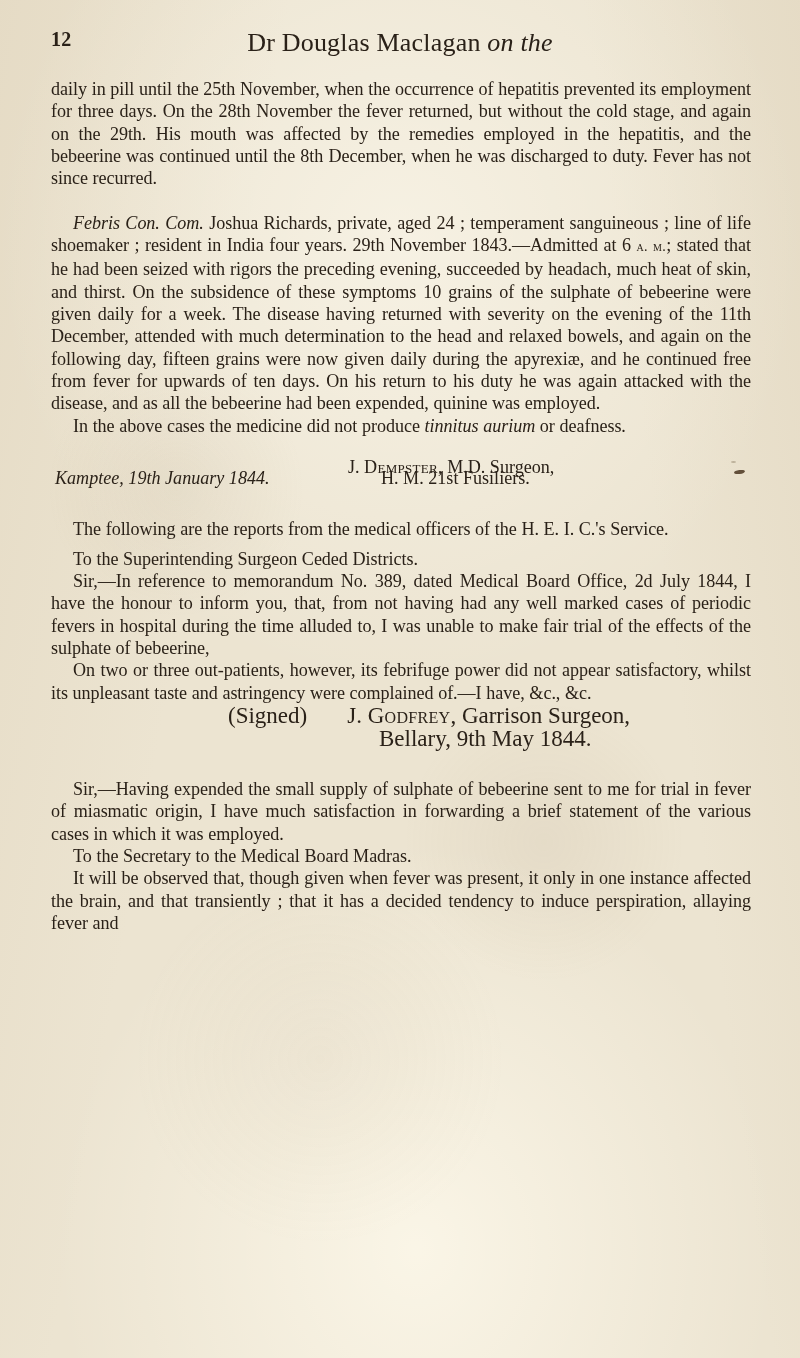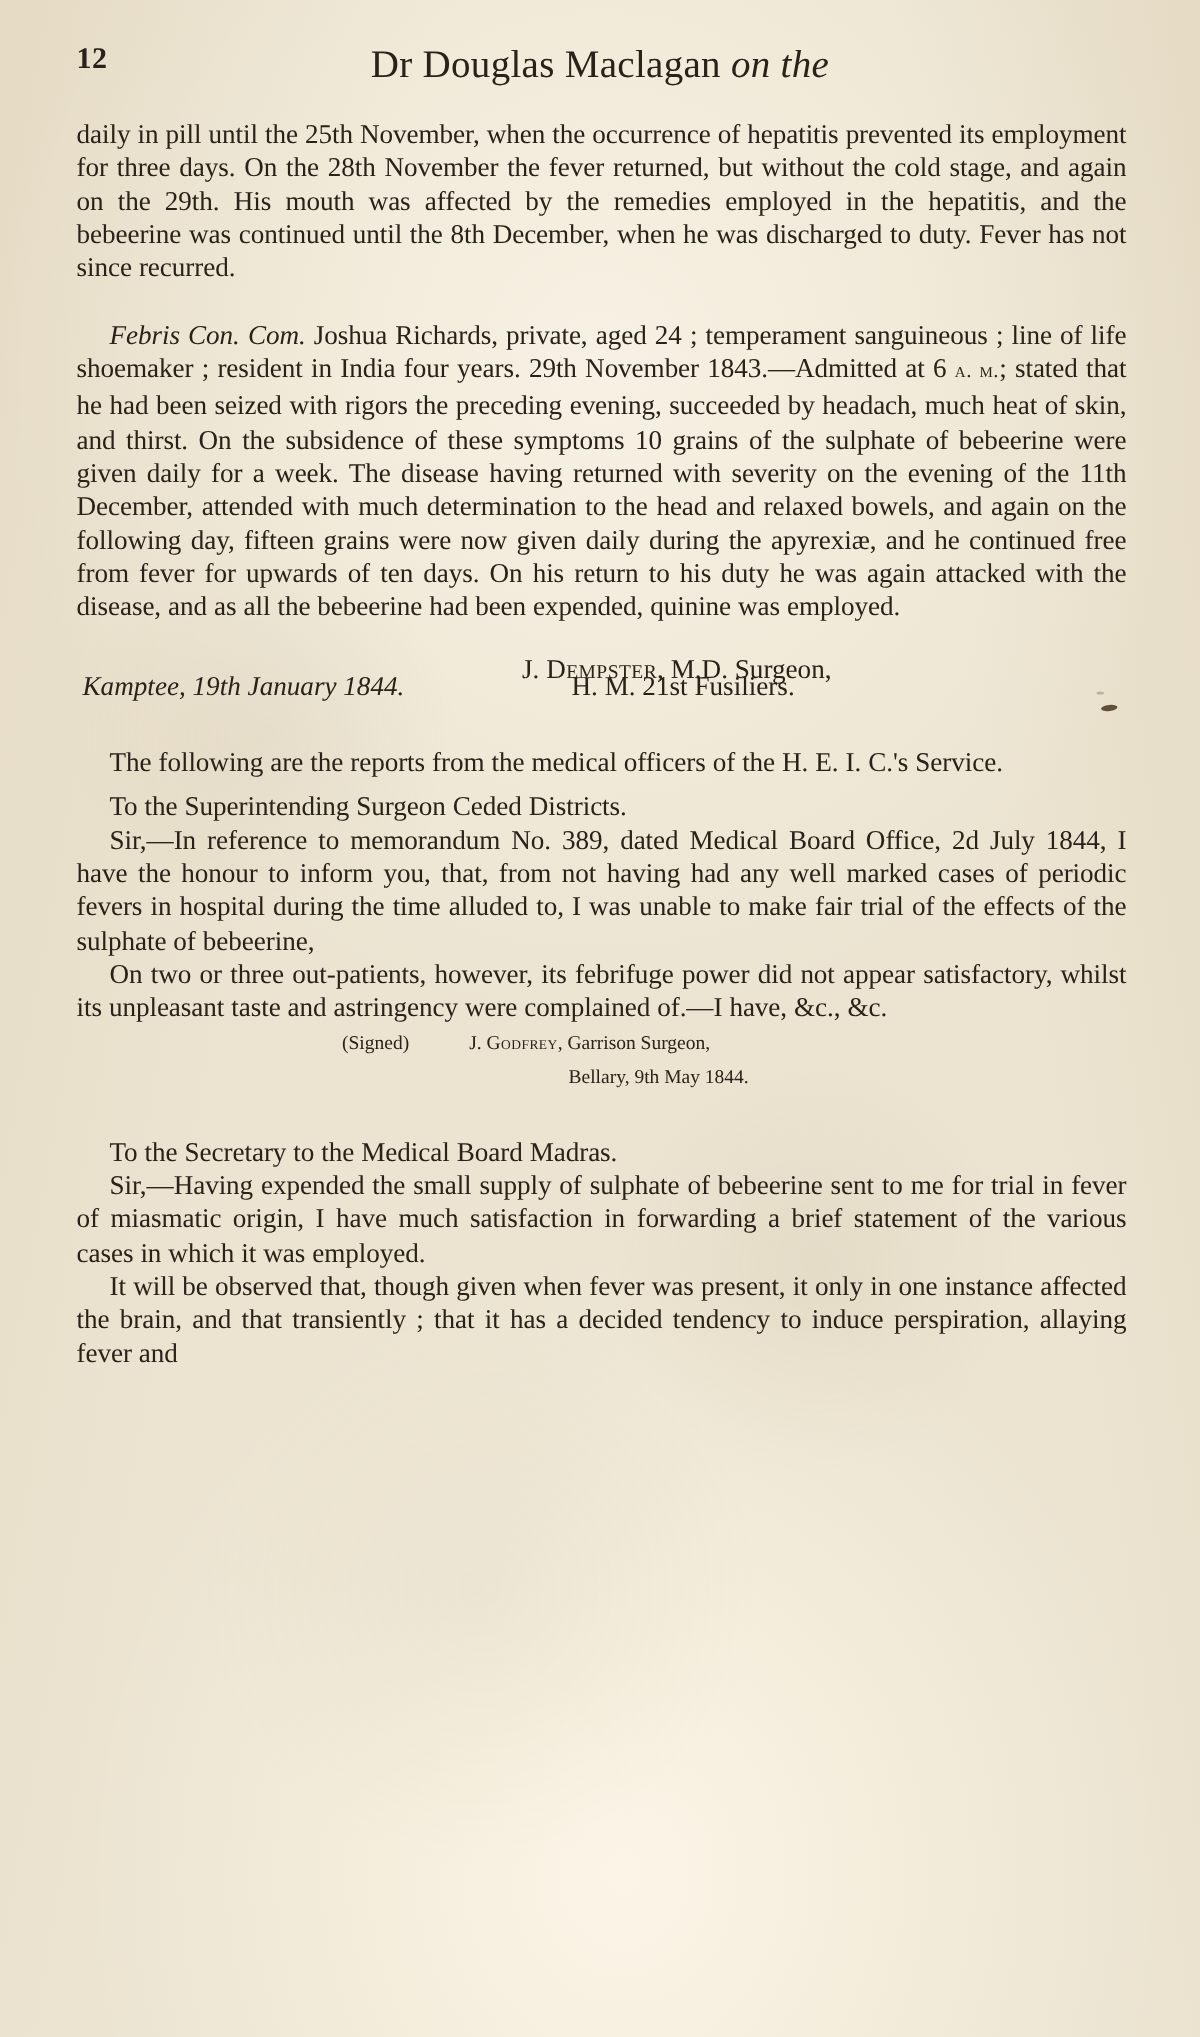--- a/index.html
+++ b/index.html
@@ -122,21 +122,21 @@
   }
   .sigblock1 .line-b-right {
     position: absolute;
     left: 330px;
     top: 23px;
     white-space: nowrap;
   }
   .sigblock2 {
     position: relative;
     height: 48px;
-    font-size: 13px;
+    font-size: 23px;
     line-height: 23px;
   }
   .sigblock2 .line-a {
     position: absolute;
     left: 177px;
     top: 0;
     white-space: nowrap;
   }
   .sigblock2 .signed-word { margin-right: 40px; }
   .sigblock2 .line-b {
@@ -186,20 +186,21 @@
     </div>
 
     <div class="body">
 
       <p class="noindent">daily in pill until the 25th November, when the occurrence of hepatitis prevented its employment for three days.  On the 28th November the fever returned, but without the cold stage, and again on the 29th.  His mouth was affected by the remedies employed in the hepatitis, and the bebeerine was continued until the 8th December, when he was discharged to duty.  Fever has not since recurred.</p>
 
       <div class="gap-md"></div>
 
       <p class="indent"><span class="ital">Febris Con. Com.</span><span>  Joshua Richards, private, aged 24 ; temperament sanguineous ; line of life shoemaker ; resident in India four years.  29th November 1843.—Admitted at 6 </span><span class="sc smallcaps-man">a. m.</span><span>; stated that he had been seized with rigors the preceding evening, succeeded by headach, much heat of skin, and thirst.  On the subsidence of these symptoms 10 grains of the sulphate of bebeerine were given daily for a week.  The disease having returned with severity on the evening of the 11th December, attended with much determination to the head and relaxed bowels, and again on the following day, fifteen grains were now given daily during the apyrexiæ, and he continued free from fever for upwards of ten days.  On his return to his duty he was again attacked with the disease, and as all the bebeerine had been expended, quinine was employed.</span></p>
 
+      <p class="indent"><span>In the above cases the medicine did not produce </span><span class="ital">tinnitus aurium</span><span> or deafness.</span></p>
 
       <div class="gap-sm"></div>
 
       <div class="sigblock1">
         <div class="line-a"><span>J. </span><span class="sc">Dempster</span><span>, M.D. Surgeon,</span></div>
         <div class="line-b-left">Kamptee, 19th January 1844.</div>
         <div class="line-b-right">H. M. 21st Fusiliers.</div>
       </div>
 
       <div class="gap-lg"></div>
@@ -212,19 +213,19 @@
       <p class="indent">Sir,—In reference to memorandum No. 389, dated Medical Board Office, 2d July 1844, I have the honour to inform you, that, from not having had any well marked cases of periodic fevers in hospital during the time alluded to, I was unable to make fair trial of the effects of the sulphate of bebeerine,</p>
       <p class="indent">On two or three out-patients, however, its febrifuge power did not appear satisfactory, whilst its unpleasant taste and astringency were complained of.—I have, &amp;c., &amp;c.</p>
 
       <div class="sigblock2">
         <div class="line-a"><span class="signed-word">(Signed)</span><span>J. </span><span class="sc">Godfrey</span><span>, Garrison Surgeon,</span></div>
         <div class="line-b">Bellary, 9th May 1844.</div>
       </div>
 
       <div class="gap-lg"></div>
 
+      <p class="indent">Sir,—Having expended the small supply of sulphate of bebeerine sent to me for trial in fever of miasmatic origin, I have much satisfaction in forwarding a brief statement of the various cases in which it was employed.</p>
       <p class="indent">To the Secretary to the Medical Board Madras.</p>
-      <p class="indent">Sir,—Having expended the small supply of sulphate of bebeerine sent to me for trial in fever of miasmatic origin, I have much satisfaction in forwarding a brief statement of the various cases in which it was employed.</p>
       <p class="indent">It will be observed that, though given when fever was present, it only in one instance affected the brain, and that transiently ; that it has a decided tendency to induce perspiration, allaying fever and</p>
 
     </div>
   </div>
 </div>
 
 </body></html>

